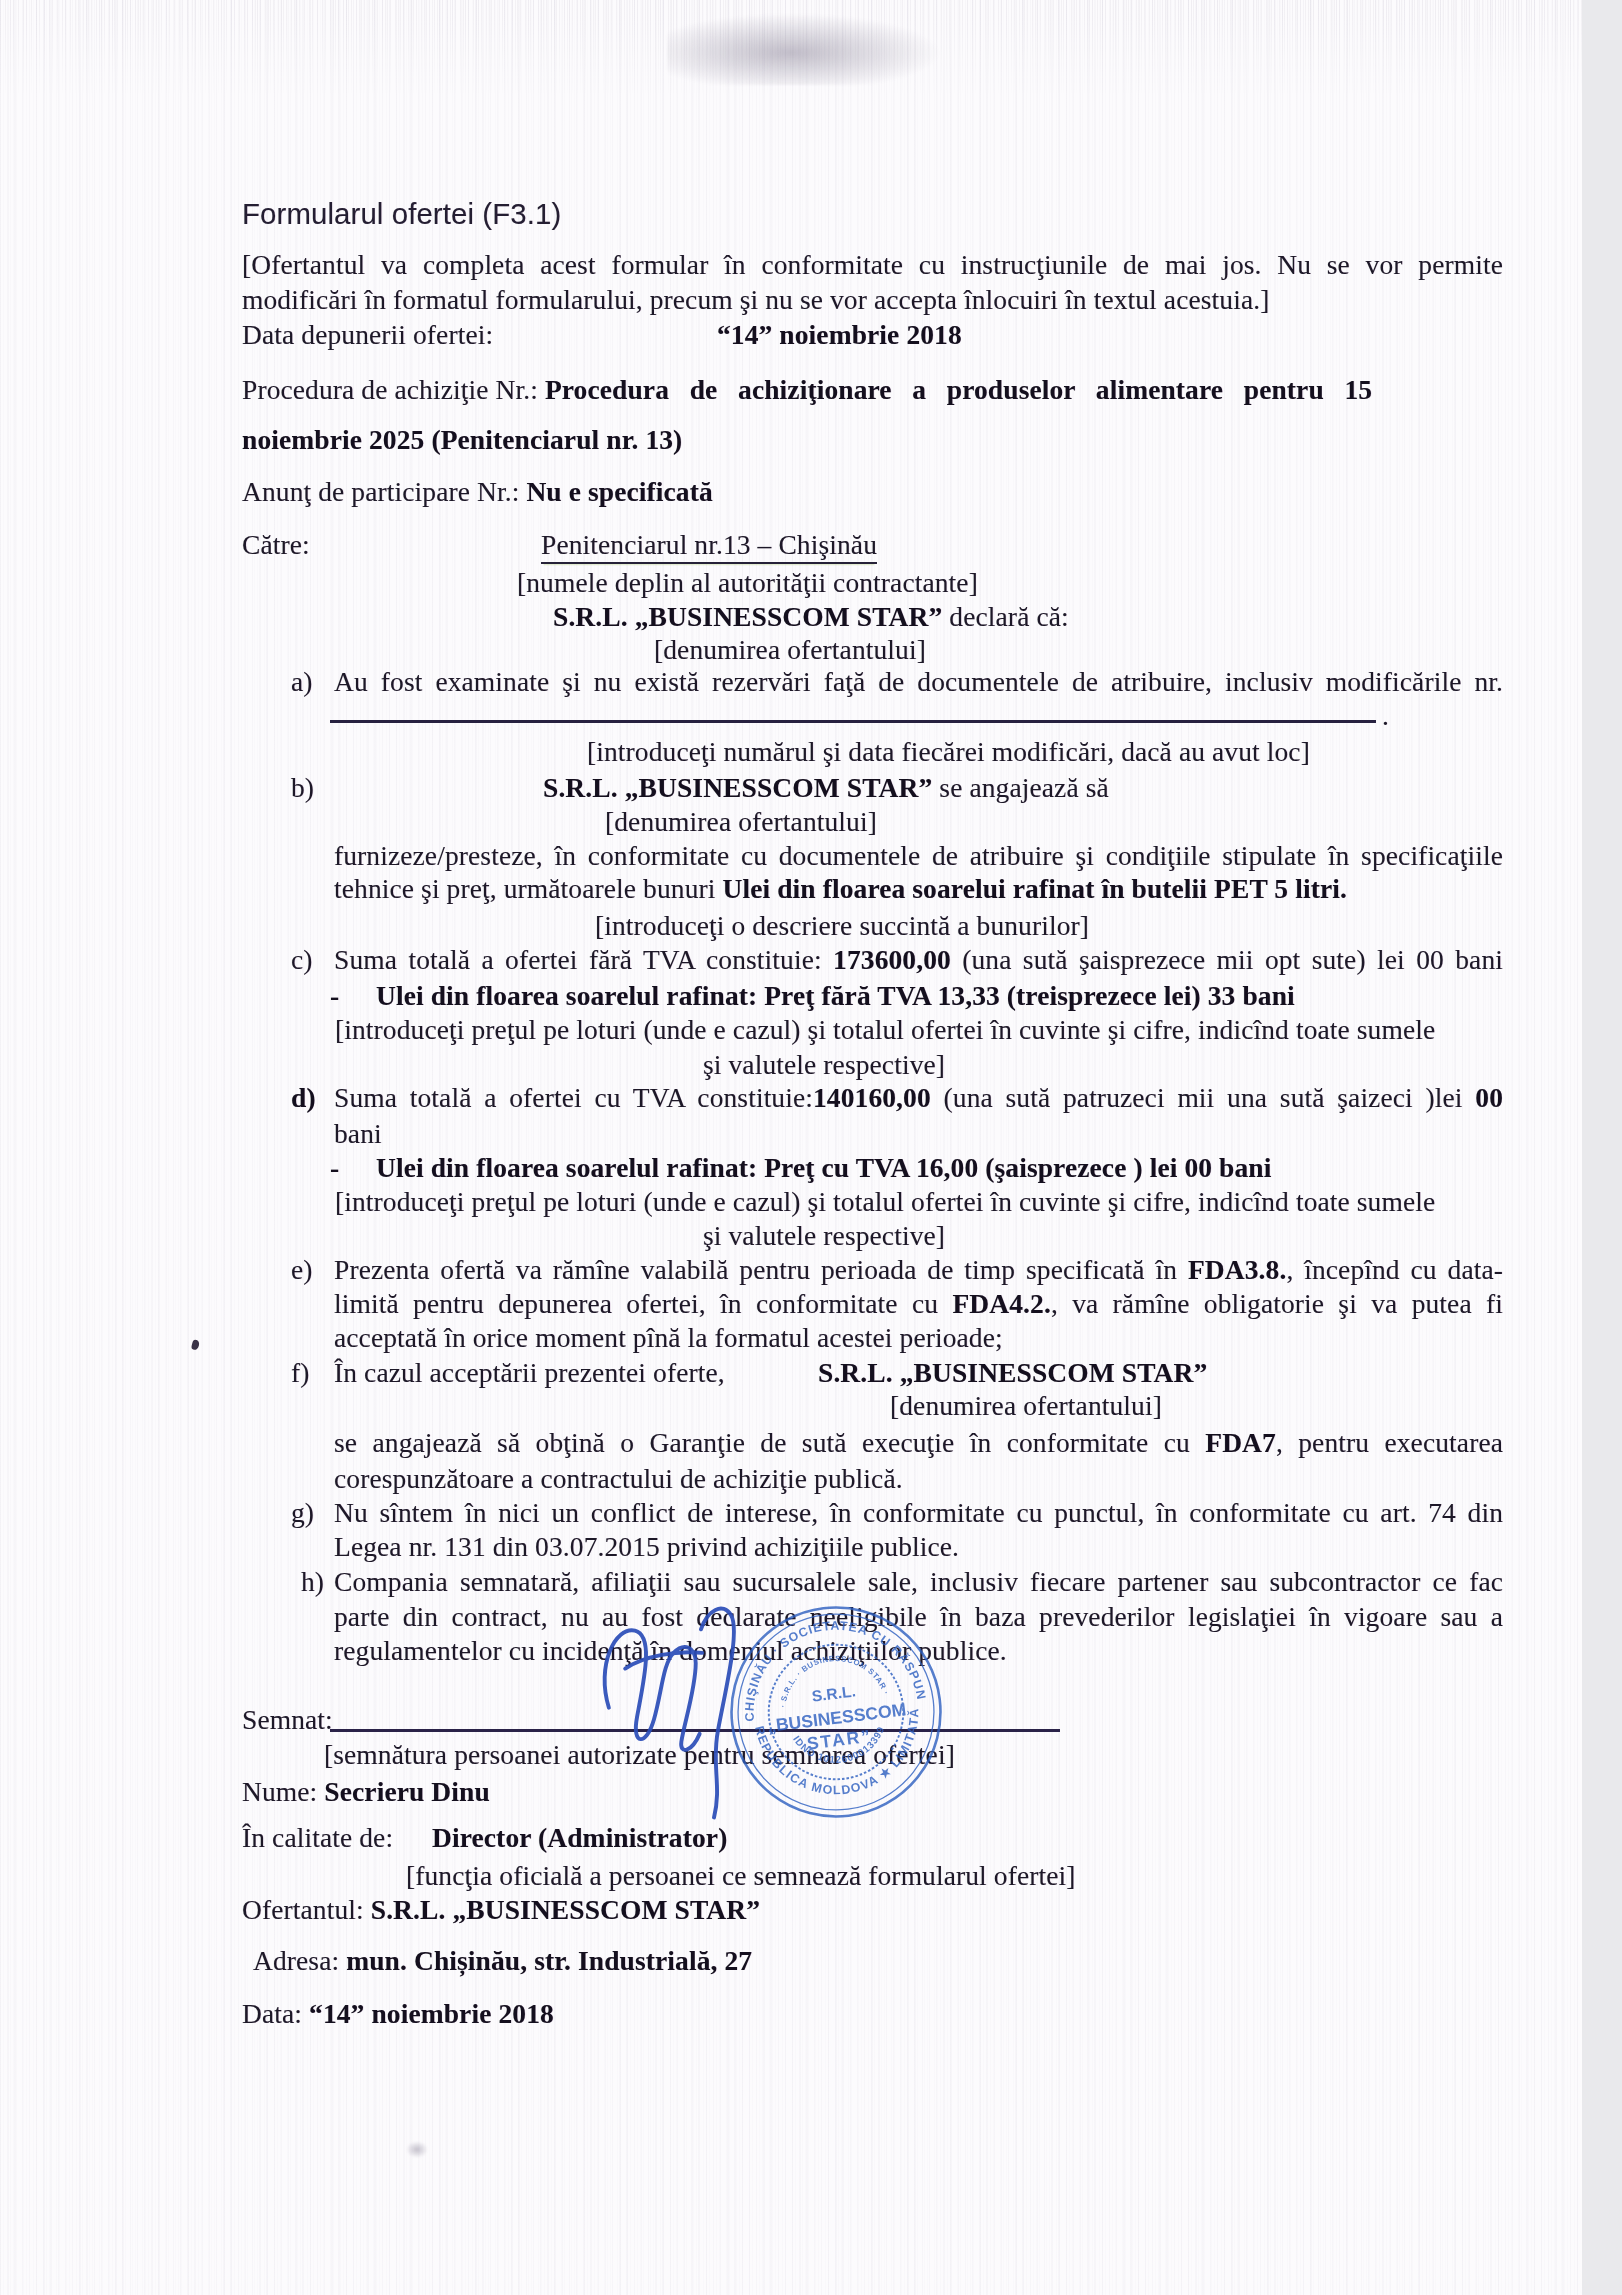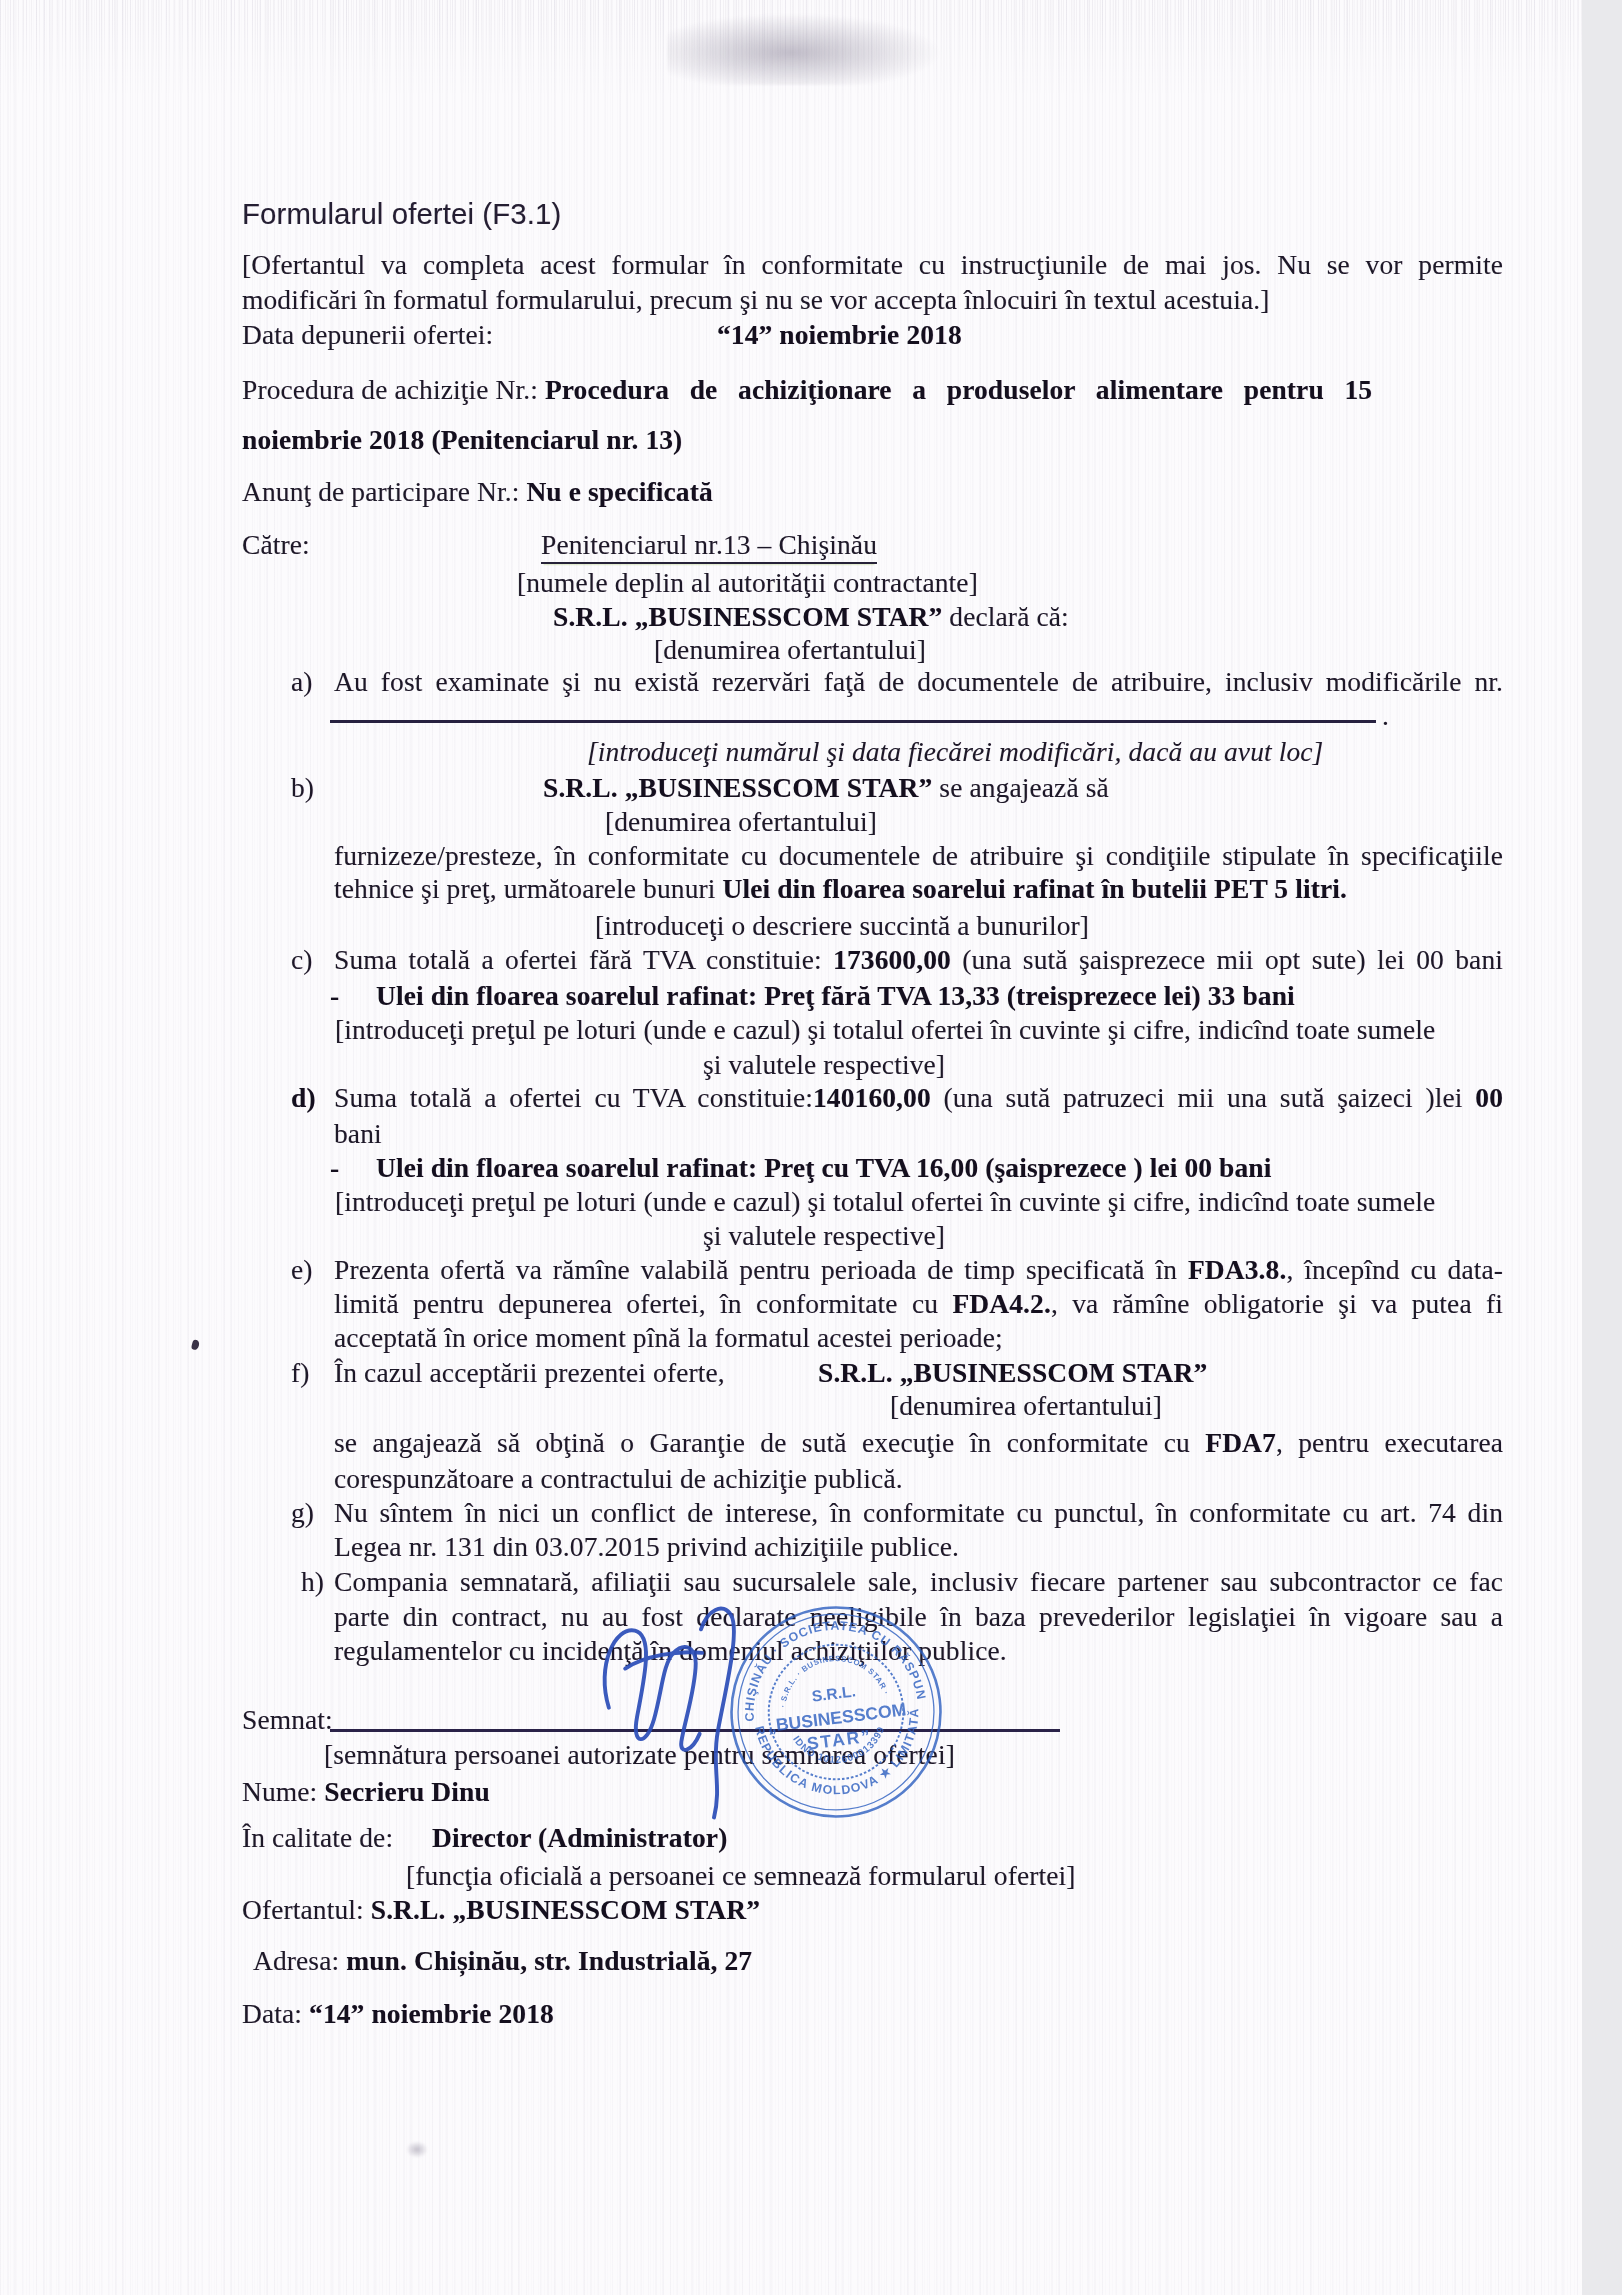--- a/index.html
+++ b/index.html
@@ -36,36 +36,36 @@
 
   <div class="ln title" style="left:242px;top:196px;">Formularul ofertei (F3.1)</div>
 
   <div class="ln just" style="left:242px;right:79px;top:247px;">[Ofertantul va completa acest formular în conformitate cu instrucţiunile de mai jos. Nu se vor permite</div>
   <div class="ln" style="left:242px;top:282px;">modificări în formatul formularului, precum şi nu se vor accepta înlocuiri în textul acestuia.]</div>
 
   <div class="ln" style="left:242px;top:317px;">Data depunerii ofertei:</div>
   <div class="ln b" style="left:717px;top:317px;">“14” noiembrie 2018</div>
 
   <div class="ln" style="left:242px;right:79px;top:372px;"><span>Procedura de achiziţie Nr.: </span><span class="b" style="word-spacing:13.7px;">Procedura de achiziţionare a produselor alimentare pentru 15</span></div>
-  <div class="ln b" style="left:242px;top:422px;">noiembrie 2018 (Penitenciarul nr. 13)</div>
+  <div class="ln b" style="left:242px;top:422px;">noiembrie 2025 (Penitenciarul nr. 13)</div>
 
   <div class="ln" style="left:242px;top:474px;"><span>Anunţ de participare Nr.: </span><span class="b">Nu e specificată</span></div>
 
   <div class="ln" style="left:242px;top:527px;">Către:</div>
   <div class="ln" style="left:541px;top:527px;"><span class="u">Penitenciarul nr.13 – Chişinău</span></div>
   <div class="ln" style="left:517px;top:565px;">[numele deplin al autorităţii contractante]</div>
 
   <div class="ln" style="left:553px;top:599px;"><span class="b">S.R.L. „BUSINESSCOM STAR”</span><span>  declară că:</span></div>
   <div class="ln" style="left:654px;top:632px;">[denumirea ofertantului]</div>
 
   <div class="ln mk" style="left:291px;top:664px;">a)</div>
   <div class="ln just" style="left:334px;right:79px;top:664px;">Au fost examinate şi nu există rezervări faţă de documentele de atribuire, inclusiv modificările nr.</div>
   <div class="rule" style="left:330px;top:720px;width:1046px;"></div>
   <div class="ln" style="left:1382px;top:698px;">.</div>
-  <div class="ln" style="left:587px;top:734px;font-style:italic;">[introduceţi numărul şi data fiecărei modificări, dacă au avut loc]</div>
+  <div class="ln" style="left:587px;top:734px;">[introduceţi numărul şi data fiecărei modificări, dacă au avut loc]</div>
 
   <div class="ln mk" style="left:291px;top:770px;">b)</div>
   <div class="ln" style="left:543px;top:770px;"><span class="b">S.R.L. „BUSINESSCOM STAR”</span><span>  se angajează să</span></div>
   <div class="ln" style="left:605px;top:804px;">[denumirea ofertantului]</div>
   <div class="ln just" style="left:334px;right:79px;top:838px;">furnizeze/presteze, în conformitate cu documentele de atribuire şi condiţiile stipulate în specificaţiile</div>
   <div class="ln" style="left:334px;top:871px;"><span>tehnice şi preţ, următoarele bunuri </span><span class="b">Ulei din floarea soarelui rafinat în butelii PET 5 litri.</span></div>
   <div class="ln" style="left:595px;top:908px;">[introduceţi o descriere succintă a bunurilor]</div>
 
   <div class="ln mk" style="left:291px;top:942px;">c)</div>
   <div class="ln just" style="left:334px;right:79px;top:942px;"><span>Suma totală a ofertei  fără TVA constituie: </span><span class="b">173600,00</span><span> (una sută şaisprezece mii opt sute) lei 00 bani</span></div>

